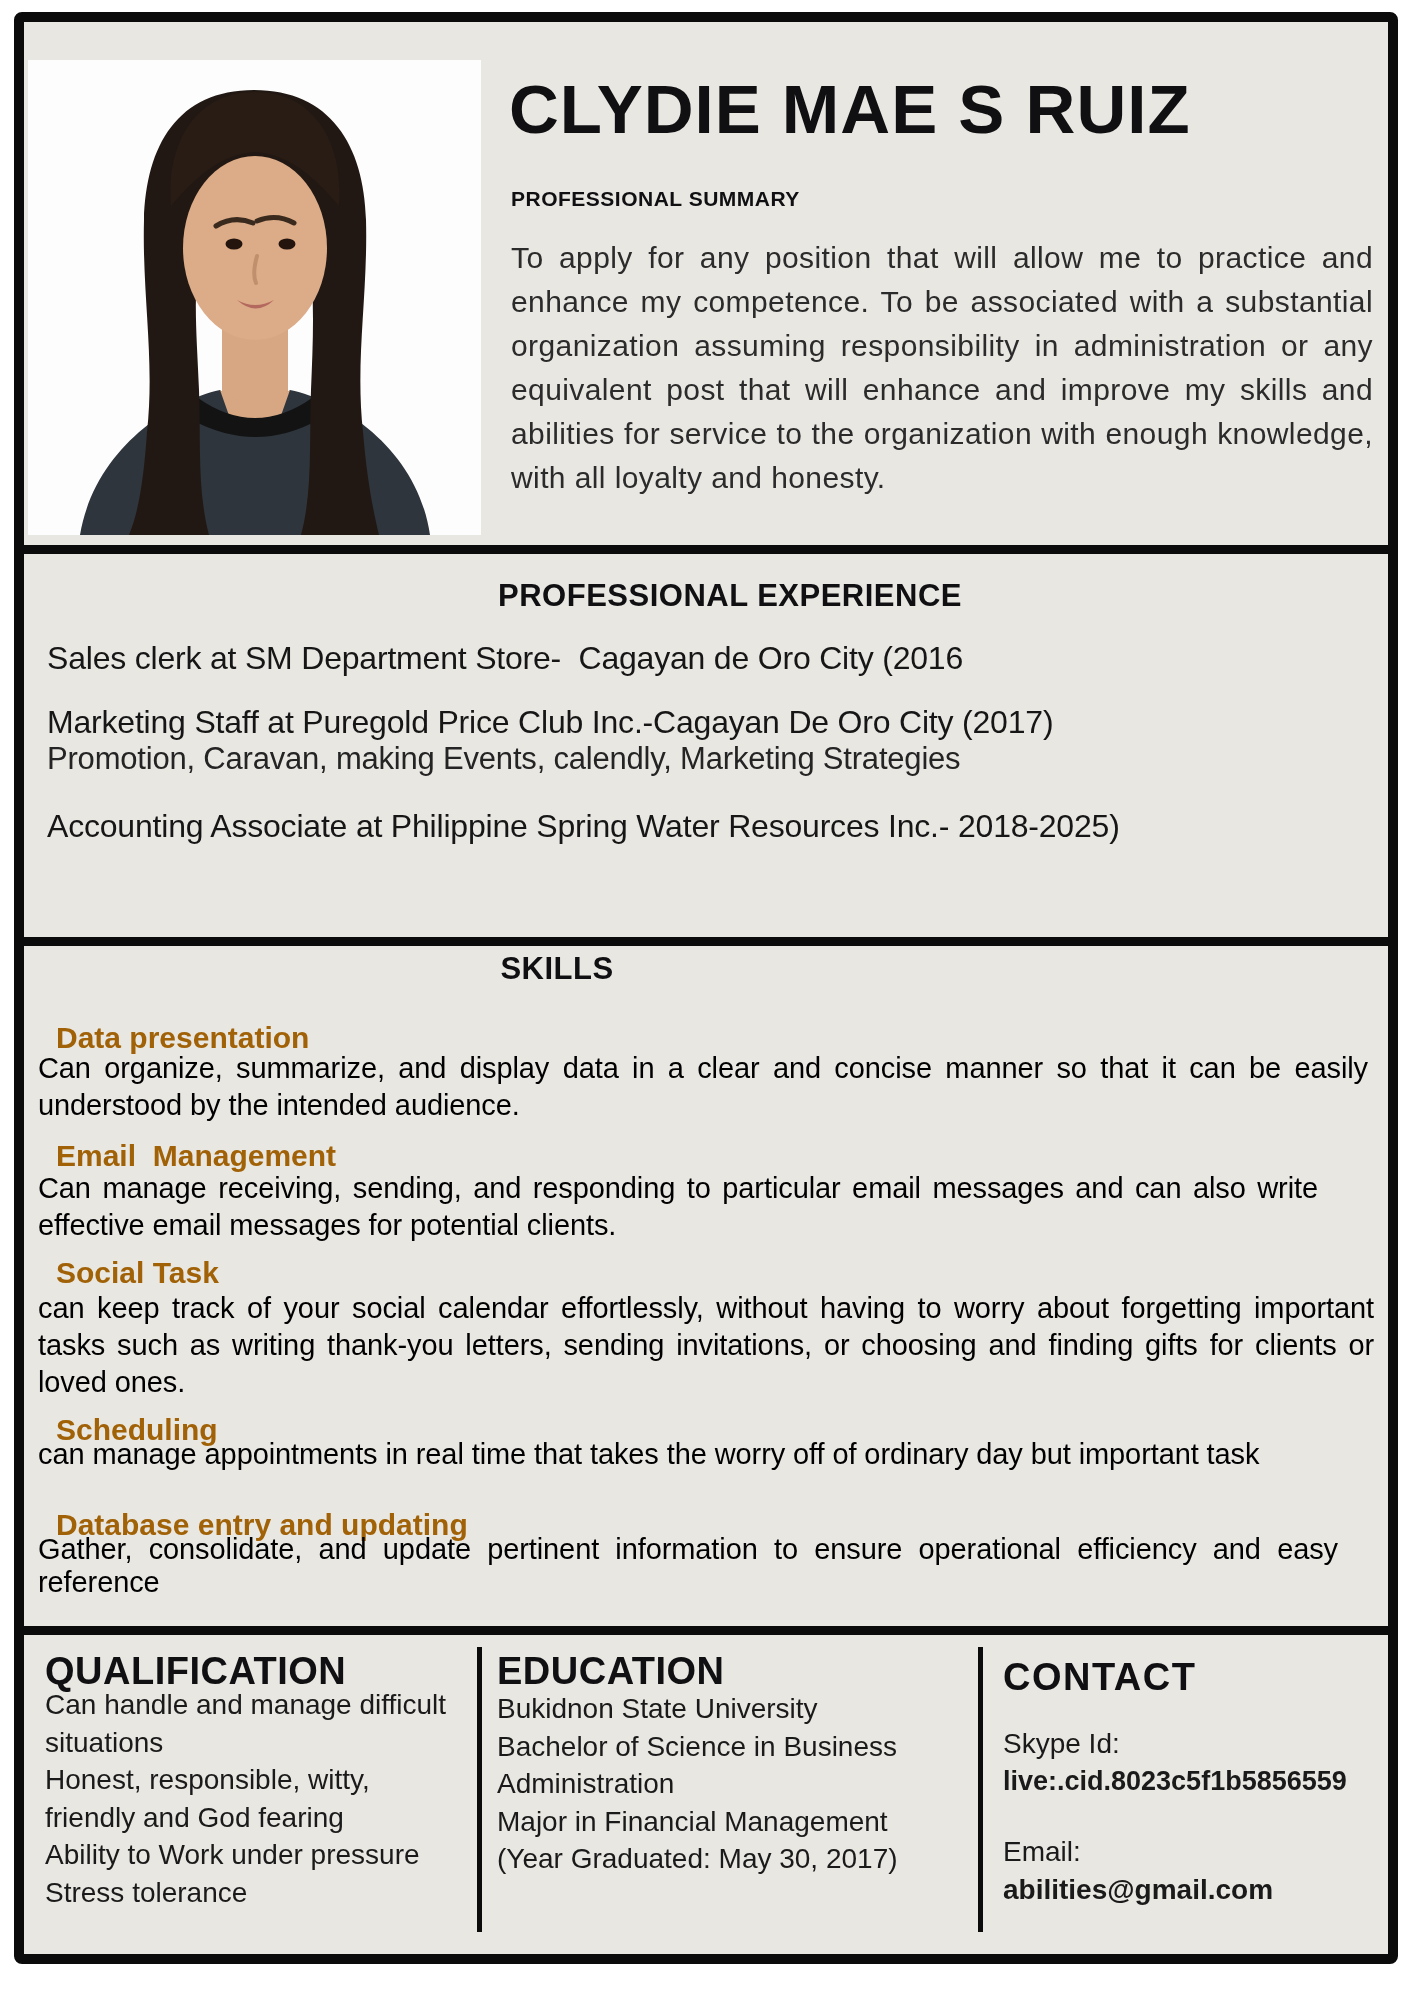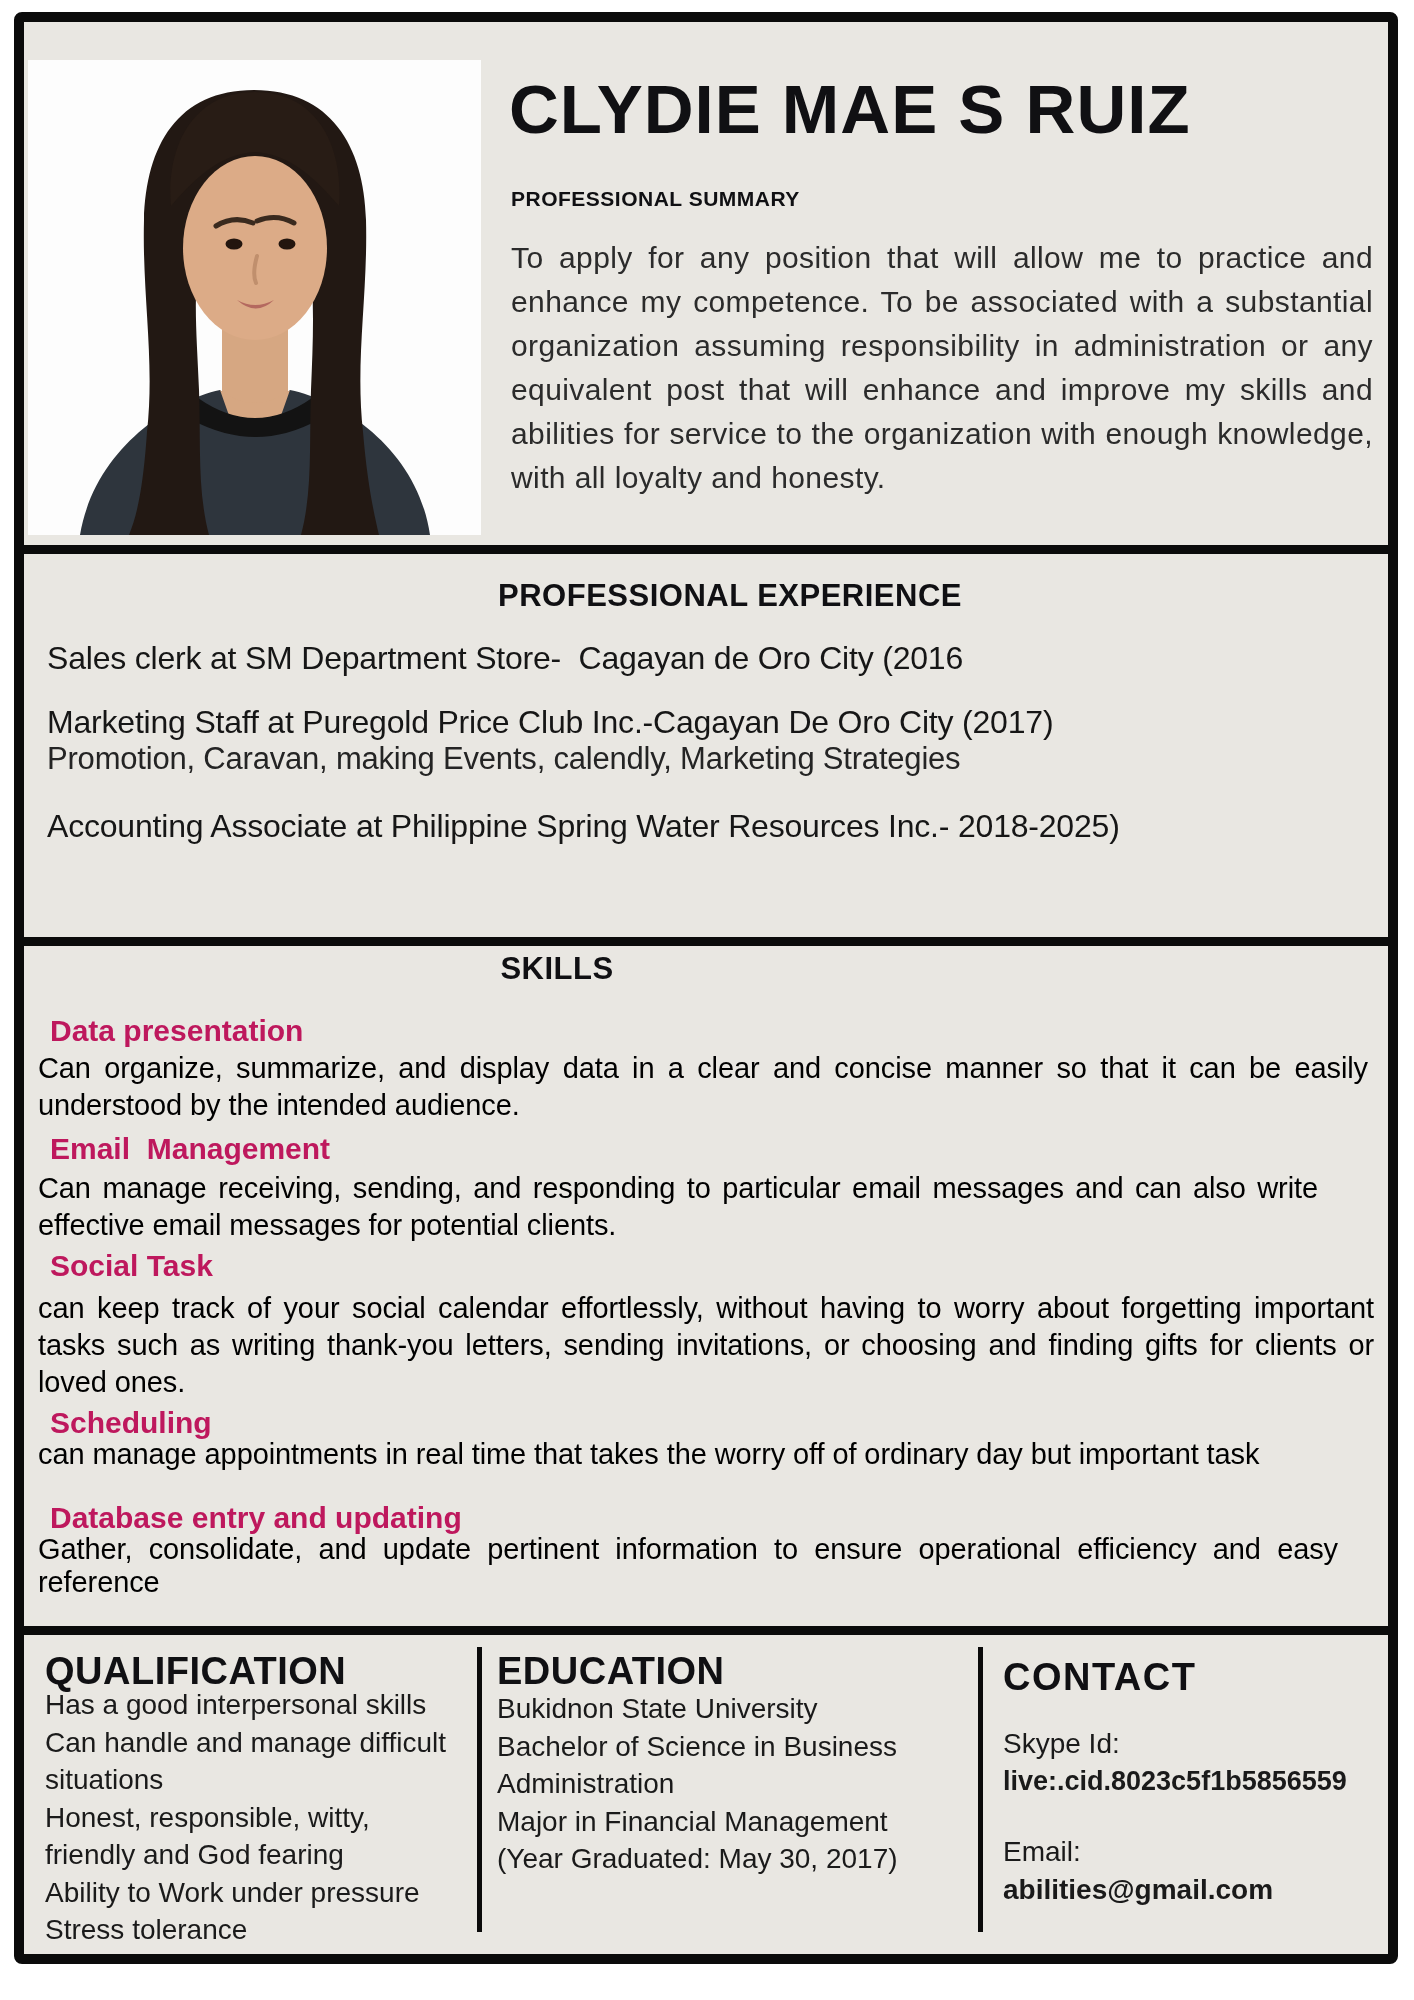--- a/index.html
+++ b/index.html
@@ -28,21 +28,21 @@
   .exp-title{top:556px;transform:translateX(24px);}
   .skills-title{top:929px;transform:translateX(-149px);}
   
   .exp-line{left:23px;width:1342px;font-size:32px;color:#161616;letter-spacing:-.2px;white-space:pre-wrap;}
   .exp-line b{font-weight:400;text-align:right;}
   .e1{top:618px;} .e2{top:682px;} .e3{top:786px;}
   .exp-sub{left:23px;top:719px;width:1342px;font-size:31px;color:#242424;letter-spacing:-.2px;}
   .exp-detail{left:23px;top:821px;width:1342px;font-size:30.5px;line-height:34px;
     text-align:justify;text-align-last:left;word-spacing:14px;color:#1c1c1c;letter-spacing:-.2px;}
   
-  .skill-name{left:26px;font-size:30px;font-weight:800;white-space:pre-wrap;color:#be185d;}
+  .skill-name{left:32px;font-size:30px;font-weight:800;white-space:pre-wrap;color:#a16207;margin-top:7px;}
   .sn1{top:992px;} .sn2{top:1110px;} .sn3{top:1227px;} .sn4{top:1384px;} .sn5{top:1479px;}
   .skill-desc{left:14px;font-size:29px;line-height:37px;text-align:justify;text-align-last:left;color:#000000;letter-spacing:-.1px;}
   .sd1{top:1028px;width:1330px;}
   .sd2{top:1148px;width:1280px;}
   .sd3{top:1268px;width:1336px;}
   .sd4{top:1416px;width:1250px;line-height:32px;}
   .sd5{top:1511px;width:1300px;line-height:33px;}
   
   .col-title{font-size:38px;font-weight:800;letter-spacing:.5px;color:#101013;}
   .q-title{left:21px;top:1628px;}
@@ -123,21 +123,20 @@
 
     <h3 class="abs skill-name sn5">Database entry and updating</h3>
     <p class="abs skill-desc sd5">Gather, consolidate, and update pertinent information to ensure operational efficiency and easy reference</p>
 
     <div class="abs hr hr3"></div>
     <div class="abs vline v1"></div>
     <div class="abs vline v2"></div>
 
     <h3 class="abs col-title q-title">QUALIFICATION</h3>
     <div class="abs col-items q-items">
-      <p>Has a good interpersonal skills</p>
       <p>Can handle and manage difficult situations</p>
       <p>Honest, responsible, witty, friendly and God fearing</p>
       <p>Ability to Work under pressure</p>
       <p>Stress tolerance</p>
     </div>
 
     <h3 class="abs col-title edu-title">EDUCATION</h3>
     <div class="abs col-items edu-items">
       <p>Bukidnon State University</p>
       <p>Bachelor of Science in Business Administration</p>

